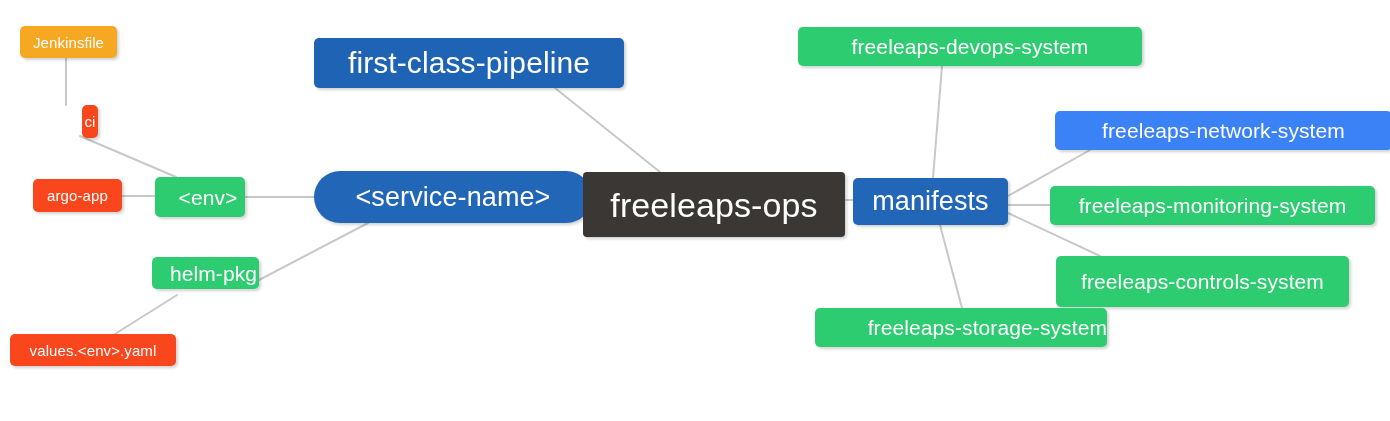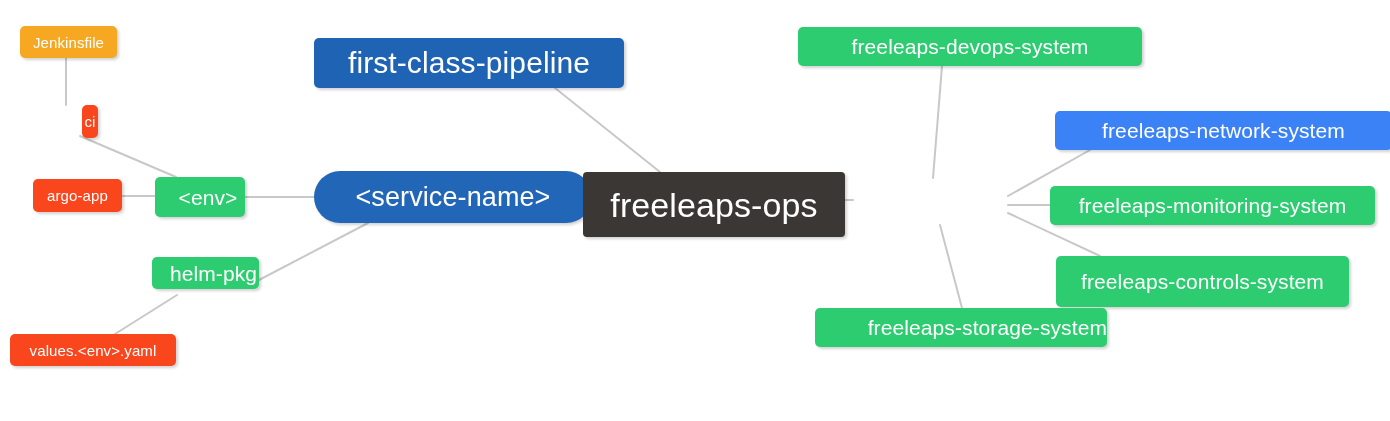--- a/index.html
+++ b/index.html
@@ -125,20 +125,23 @@
   </div>
 
   <div class="node node-green-mid" style="left: 152px; top: 257px; width: 107px; height: 32px; background: rgb(46, 204, 113);">
     <span>helm-pkg</span>
   </div>
 
   <div class="node node-red" style="left: 10px; top: 334px; width: 166px; height: 32px; background: rgb(249, 70, 28);">
     <span>values.&lt;env&gt;.yaml</span>
   </div>
 
+  <div class="node node-blue" style="left: 853px; top: 178px; width: 155px; height: 47px; background: rgb(34, 102, 184);">
+    <span>manifests</span>
+  </div>
 
   <div class="node node-green" style="left: 798px; top: 27px; width: 344px; height: 39px; background: rgb(46, 204, 113);">
     <span>freeleaps-devops-system</span>
   </div>
 
   <div class="node node-green" style="left: 1055px; top: 111px; width: 337px; height: 39px; background: #3b82f6;">
     <span>freeleaps-network-system</span>
   </div>
 
   <div class="node node-green" style="left: 1050px; top: 186px; width: 325px; height: 39px; background: rgb(46, 204, 113);">

